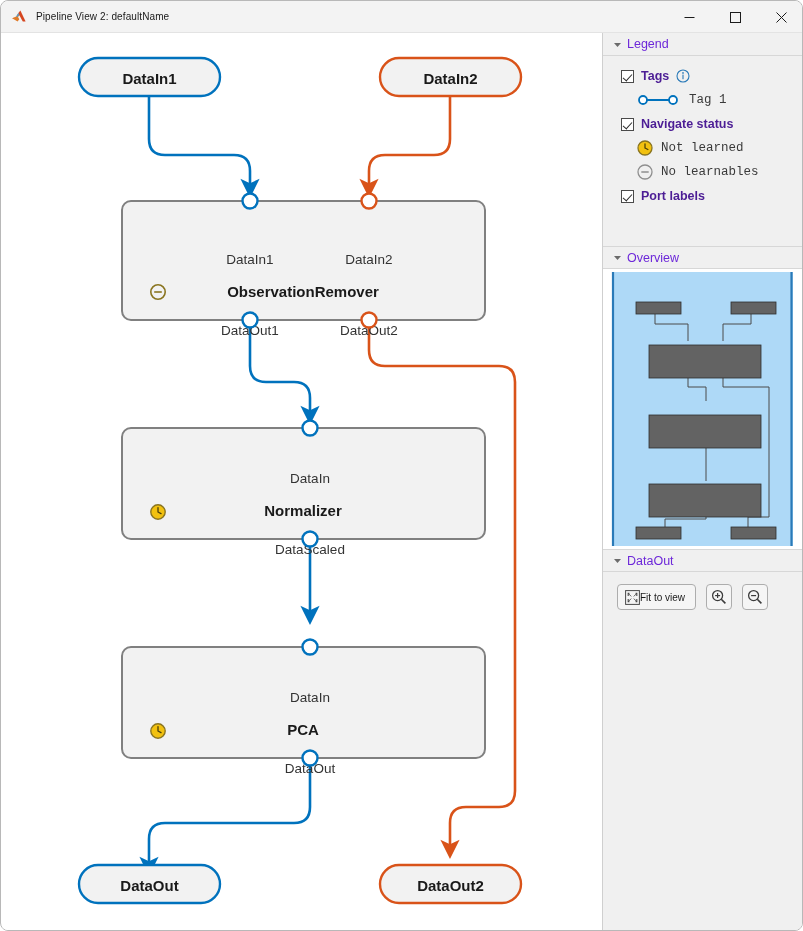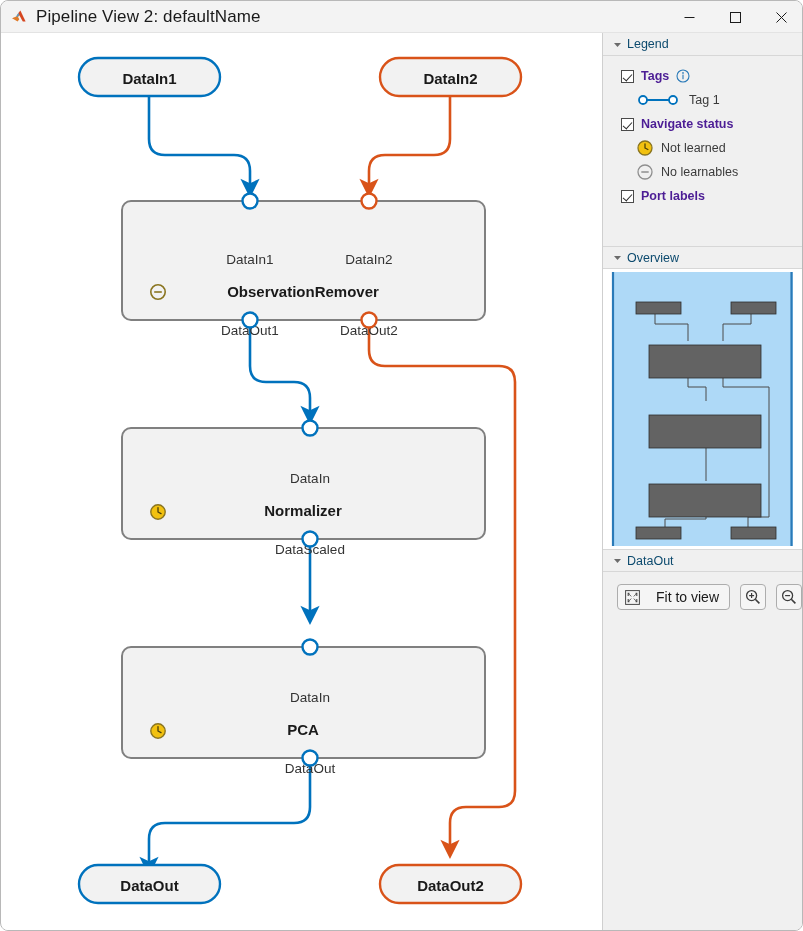--- a/index.html
+++ b/index.html
@@ -27,21 +27,21 @@
     border-bottom: 1px solid #e3e3e3;
     display: flex; align-items: center;
     border-radius: 7px 7px 0 0;
   }
   #app-icon {
     width: 16px; height: 16px;
     margin-left: 10px; margin-right: 9px;
     position: relative; flex: 0 0 auto;
   }
   .titlebar-title {
-    font-size: 17px; color: #1a1a1a;
+    font-size: 10px; color: #1a1a1a;
     letter-spacing: 0.1px;
     white-space: nowrap;
   }
   #wincontrols {
     position: absolute; right: 0; top: 0;
     height: 32px; display: flex;
   }
   .winbtn {
     width: 46px; height: 32px;
     display: flex; align-items: center; justify-content: center;
@@ -87,29 +87,29 @@
     background: #f0f0f0;
     border-bottom: 1px solid #d7d7d7;
   }
   .section-header .caret {
     width: 12px; height: 12px; margin-right: 4px;
     display: flex; align-items: center; justify-content: center;
     flex: 0 0 auto;
   }
   .section-header .caret svg { display: block; }
   .section-title {
-    font-size: 12.5px; color: #0c4a6e; white-space: nowrap;
+    font-size: 12.5px; color: #6d28d9; white-space: nowrap;
   }
 
   .legend-body { padding: 8px 0 6px 0; background: #f0f0f0; }
   .legend-row {
     display: flex; align-items: center;
     height: 24px; padding-left: 18px;
   }
-  .legend-row.indent { padding-left: 34px; }
+  .legend-row.indent { padding-left: 34px; font-family: Liberation Mono, monospace; }
   .cb {
     width: 13px; height: 13px;
     border: 1px solid #4a4a4a;
     background: #ffffff;
     margin-right: 7px;
     position: relative; flex: 0 0 auto;
   }
   .cb::after {
     content: "";
     position: absolute; left: 3px; top: 1px;
@@ -135,25 +135,25 @@
   #minimap { position: absolute; left: 0; top: 0; }
 
   
   .nav-body {
     padding: 12px 0 0 14px;
     display: flex; align-items: center; gap: 10px;
     background: #f0f0f0;
   }
   .btn-fit {
     height: 26px; padding: 0 10px 0 7px;
-    display: flex; align-items: center; gap: 16px;
+    display: flex; align-items: center; gap: 0;
     background: #f5f5f5;
     border: 1px solid #adadad;
     border-radius: 4px;
-    font-size: 14px; color: #1a1a1a;
+    font-size: 10px; color: #1a1a1a;
     white-space: nowrap;
   }
   .btn-zoom {
     width: 26px; height: 26px;
     display: flex; align-items: center; justify-content: center;
     background: #f5f5f5;
     border: 1px solid #adadad;
     border-radius: 4px;
   }
 </style>

